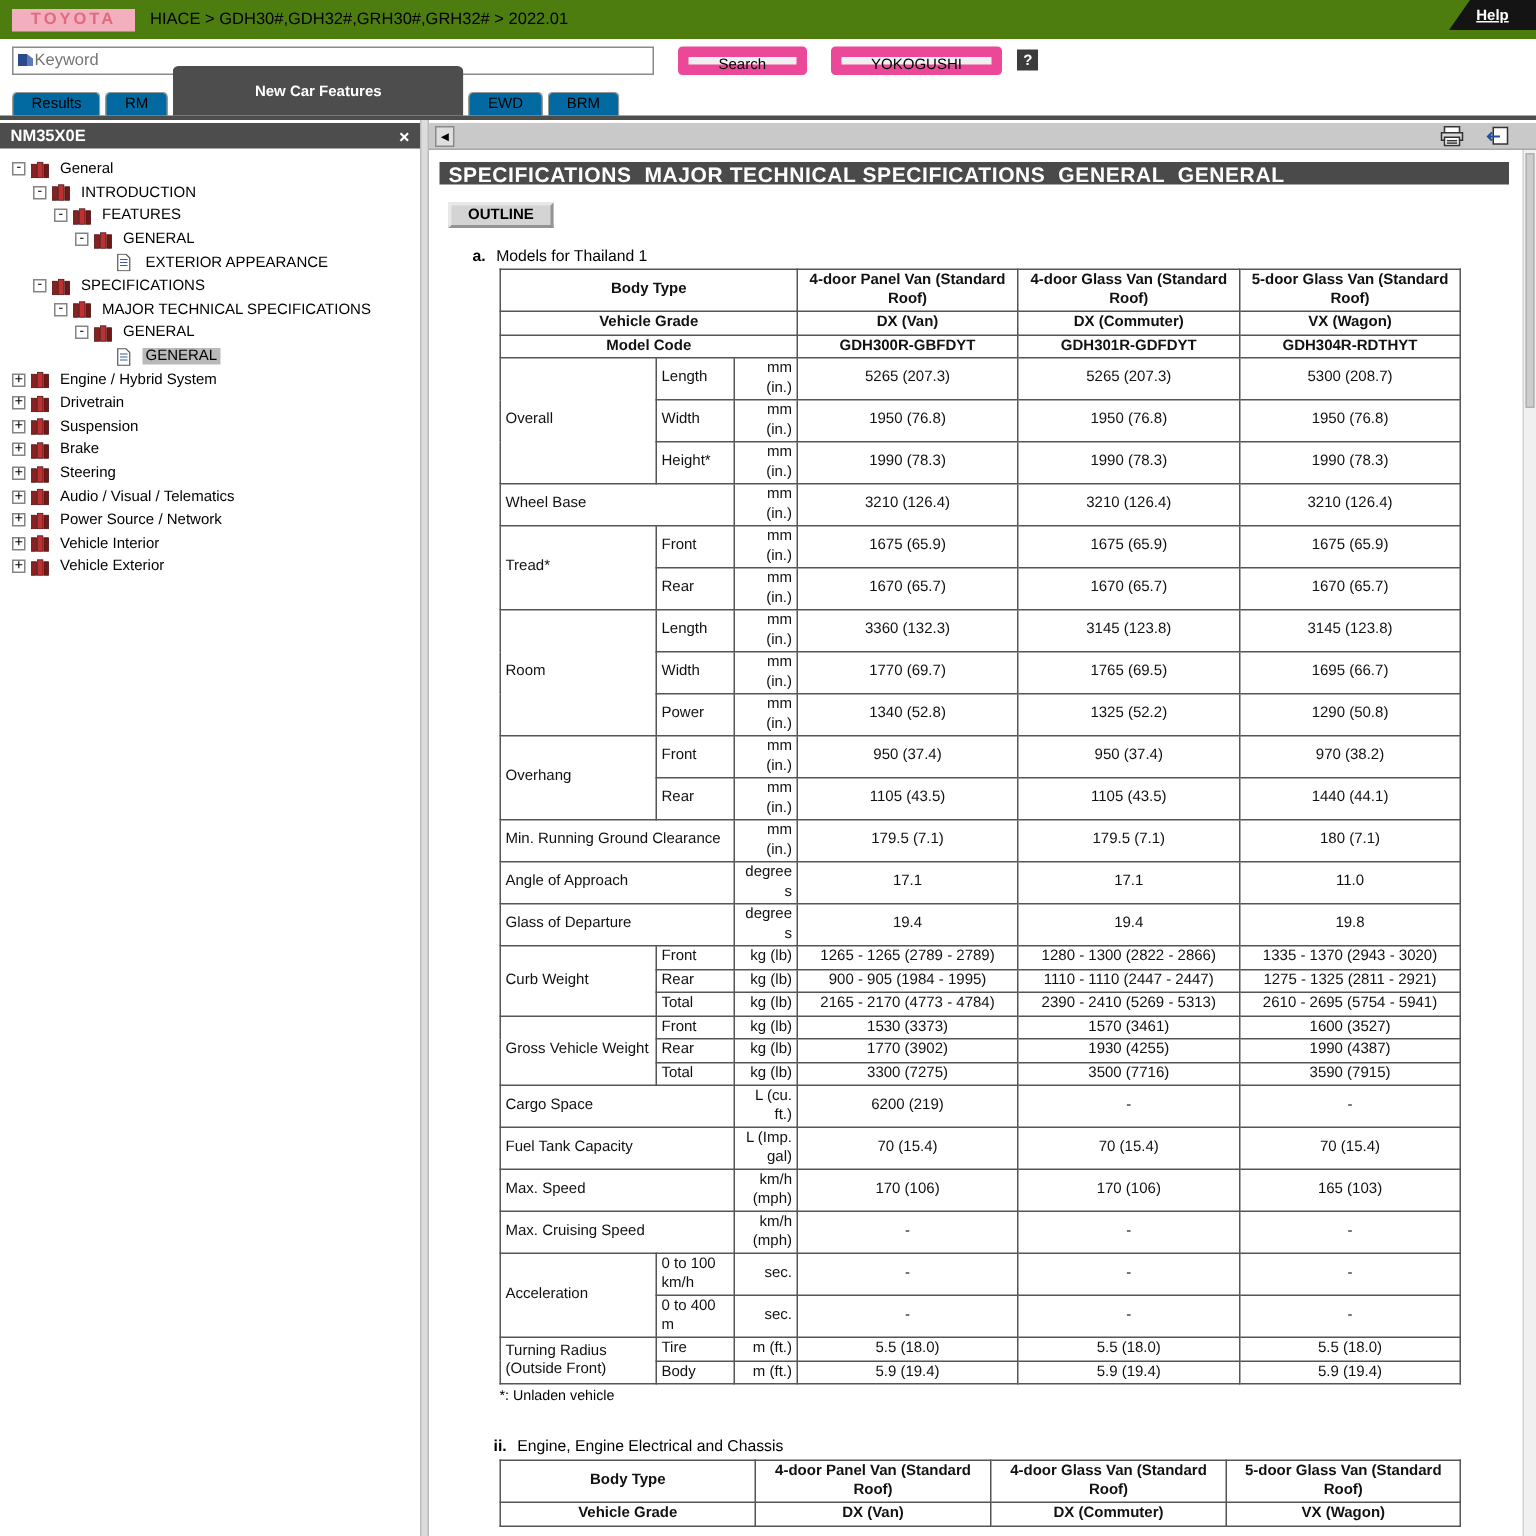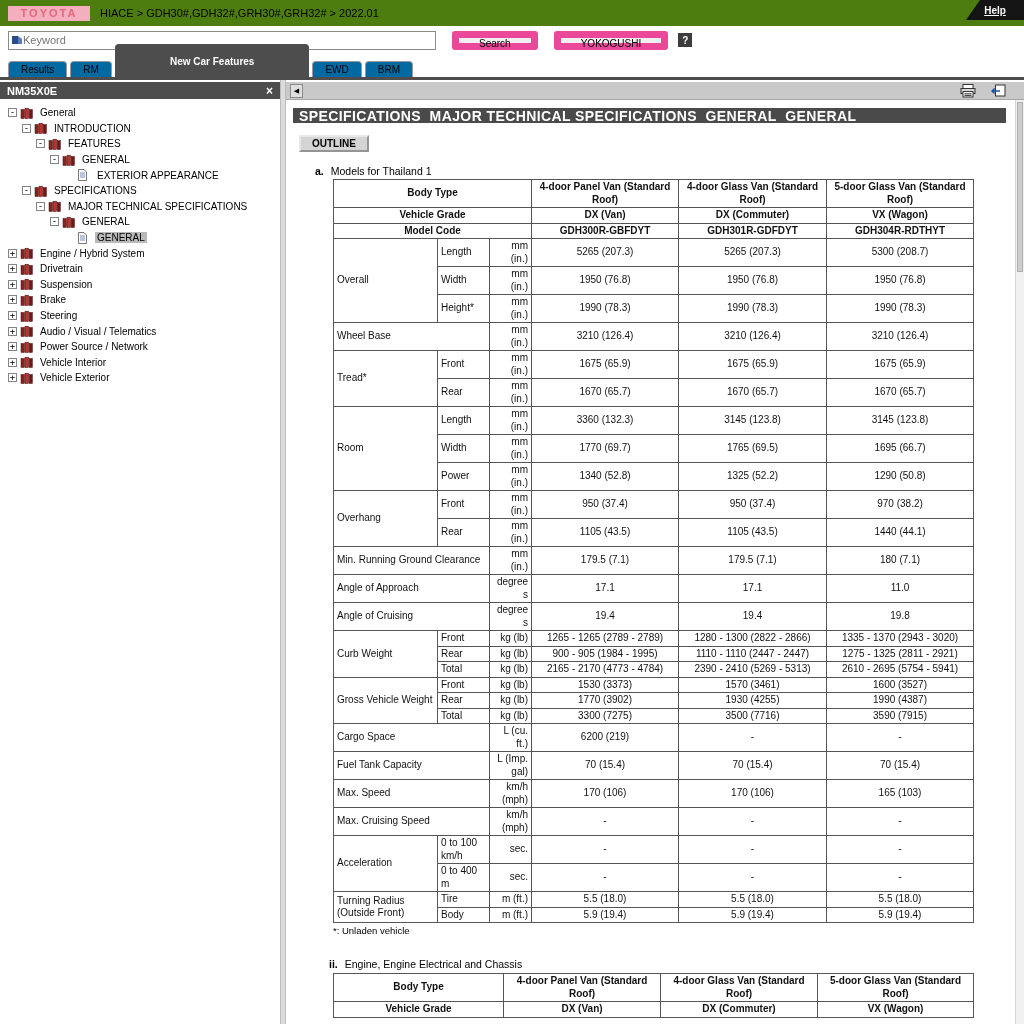--- a/index.html
+++ b/index.html
@@ -455,21 +455,21 @@
                 <td>180 (7.1)</td>
               </tr>
               <tr>
                 <td colspan="2" class="lbl">Angle of Approach</td>
                 <td class="unit">degrees</td>
                 <td>17.1</td>
                 <td>17.1</td>
                 <td>11.0</td>
               </tr>
               <tr>
-                <td colspan="2" class="lbl">Angle of Cruising</td>
+                <td colspan="2" class="lbl">Glass of Departure</td>
                 <td class="unit">degrees</td>
                 <td>19.4</td>
                 <td>19.4</td>
                 <td>19.8</td>
               </tr>
               <tr>
                 <td rowspan="3" class="lbl">Curb Weight</td>
                 <td class="sub">Front</td>
                 <td class="unit">kg (lb)</td>
                 <td>1265 - 1265 (2789 - 2789)</td>

